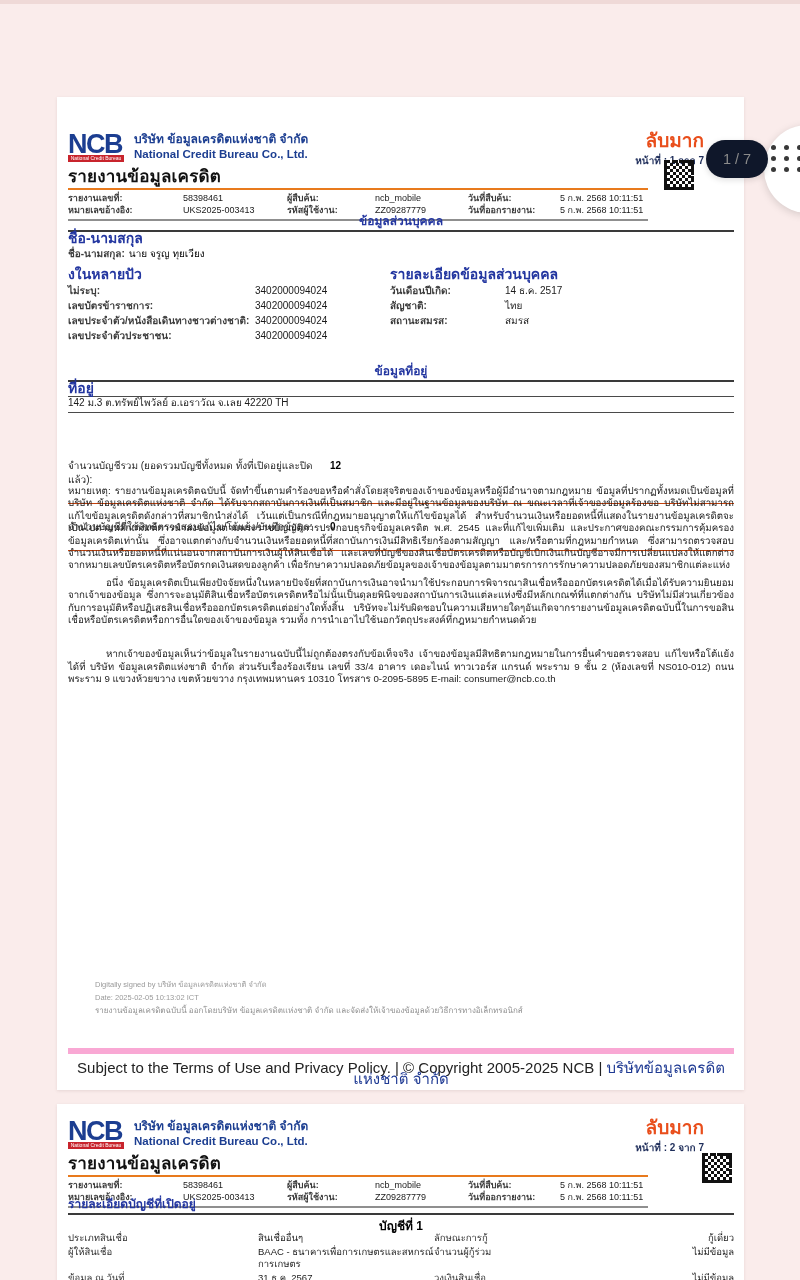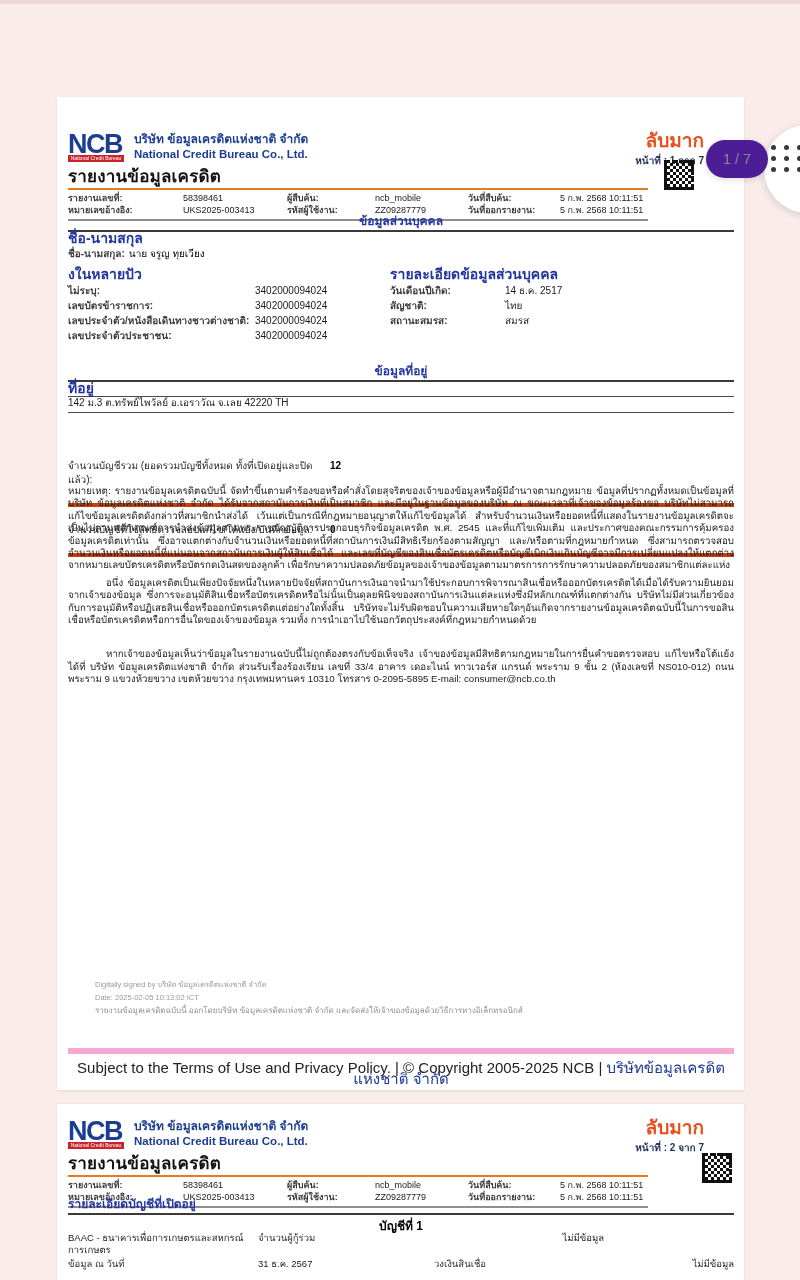--- a/index.html
+++ b/index.html
@@ -64,21 +64,21 @@
   .colR{left:333px;top:171px;width:343px;}
   .colL .kv .k{width:187px;overflow-wrap:anywhere;}
   .colR .kv .k{width:115px;}
   .name-row{display:flex;gap:4px;font-size:10px;line-height:13px;}
   .name-row .k{font-weight:bold;color:#3b3b3b;}
 
   
   .addr-head{left:11px;right:10px;top:285px;border-bottom:1px solid #4a4a4a;padding-bottom:1px;}
   .addr-val{left:11px;right:10px;top:300px;font-size:10px;line-height:12px;color:#1a1a1a;
             border-bottom:1px solid #4a4a4a;padding-bottom:3px;}
-  .sumrow{display:flex;font-size:10px;line-height:14px;border-bottom:4px solid #c2410c;padding:16px 0;}
+  .sumrow{display:flex;font-size:10px;line-height:14px;border-bottom:1px solid #c2410c;padding:16px 0;}
   .sumrow .k{width:262px;color:#1f1f1f;}
   .sumrow .v{font-weight:bold;color:#000;}
 
   
   .notes{left:11px;right:10px;top:388px;font-size:9.7px;line-height:12.4px;color:#1b1b1b;text-align:justify;}
   .notes p{margin:0;}
   .notes p.ind{text-indent:38px;}
   .notes p.m1{margin-top:5px;}
   .notes p.m2{margin-top:22px;}
 
@@ -96,21 +96,21 @@
   .acct-title{position:absolute;left:11px;right:10px;top:112px;text-align:center;
               font-weight:bold;font-size:12px;color:#000;}
   .acct-rows{position:absolute;left:11px;right:10px;top:128px;font-size:9.5px;line-height:12px;color:#1a1a1a;}
   .acct-row{display:grid;grid-template-columns:190px 176px 170px 1fr;margin-bottom:2px;}
   .acct-row .l{color:#2c2c2c;}
   .acct-row .v1{overflow-wrap:anywhere;}
   .acct-row .v2{text-align:right;}
 
   
   .chip{
-    position:absolute;left:706px;top:140px;width:62px;height:38px;background:#4c1d95;border-radius:19px;
+    position:absolute;left:706px;top:140px;width:62px;height:38px;background:#0f172a;border-radius:19px;
     box-shadow:0 2px 6px rgba(0,0,0,.13);display:flex;align-items:center;justify-content:center;
     font-size:14.5px;color:#8b8b8b;z-index:6;
   }
   .fab{
     position:absolute;left:764px;top:125px;width:88px;height:88px;border-radius:50%;background:#fff;
     box-shadow:0 2px 8px rgba(0,0,0,.15);z-index:5;
   }
   .dots{
     position:absolute;left:771px;top:145px;z-index:6;
     display:grid;grid-template-columns:repeat(3,5px);grid-auto-rows:5px;column-gap:8px;row-gap:6px;
@@ -264,20 +264,27 @@
       <div>5 ก.พ. 2568 10:11:51</div>
     </div>
   </div>
   <div class="dm"></div>
 
   <div class="sec-open">รายละเอียดบัญชีที่เปิดอยู่</div>
   <div class="acct-title">บัญชีที่ 1</div>
 
   <div class="acct-rows">
     <div class="acct-row">
+      <span class="l">ประเภทสินเชื่อ</span>
+      <span class="v1">สินเชื่ออื่นๆ</span>
+      <span class="l">ลักษณะการกู้</span>
+      <span class="v2">กู้เดี่ยว</span>
+    </div>
+    <div class="acct-row">
+      <span class="l">ผู้ให้สินเชื่อ</span>
       <span class="v1">BAAC - ธนาคารเพื่อการเกษตรและสหกรณ์การเกษตร</span>
       <span class="l">จำนวนผู้กู้ร่วม</span>
       <span class="v2">ไม่มีข้อมูล</span>
     </div>
     <div class="acct-row">
       <span class="l">ข้อมูล ณ วันที่</span>
       <span class="v1">31 ธ.ค. 2567</span>
       <span class="l">วงเงินสินเชื่อ</span>
       <span class="v2">ไม่มีข้อมูล</span>
     </div>

